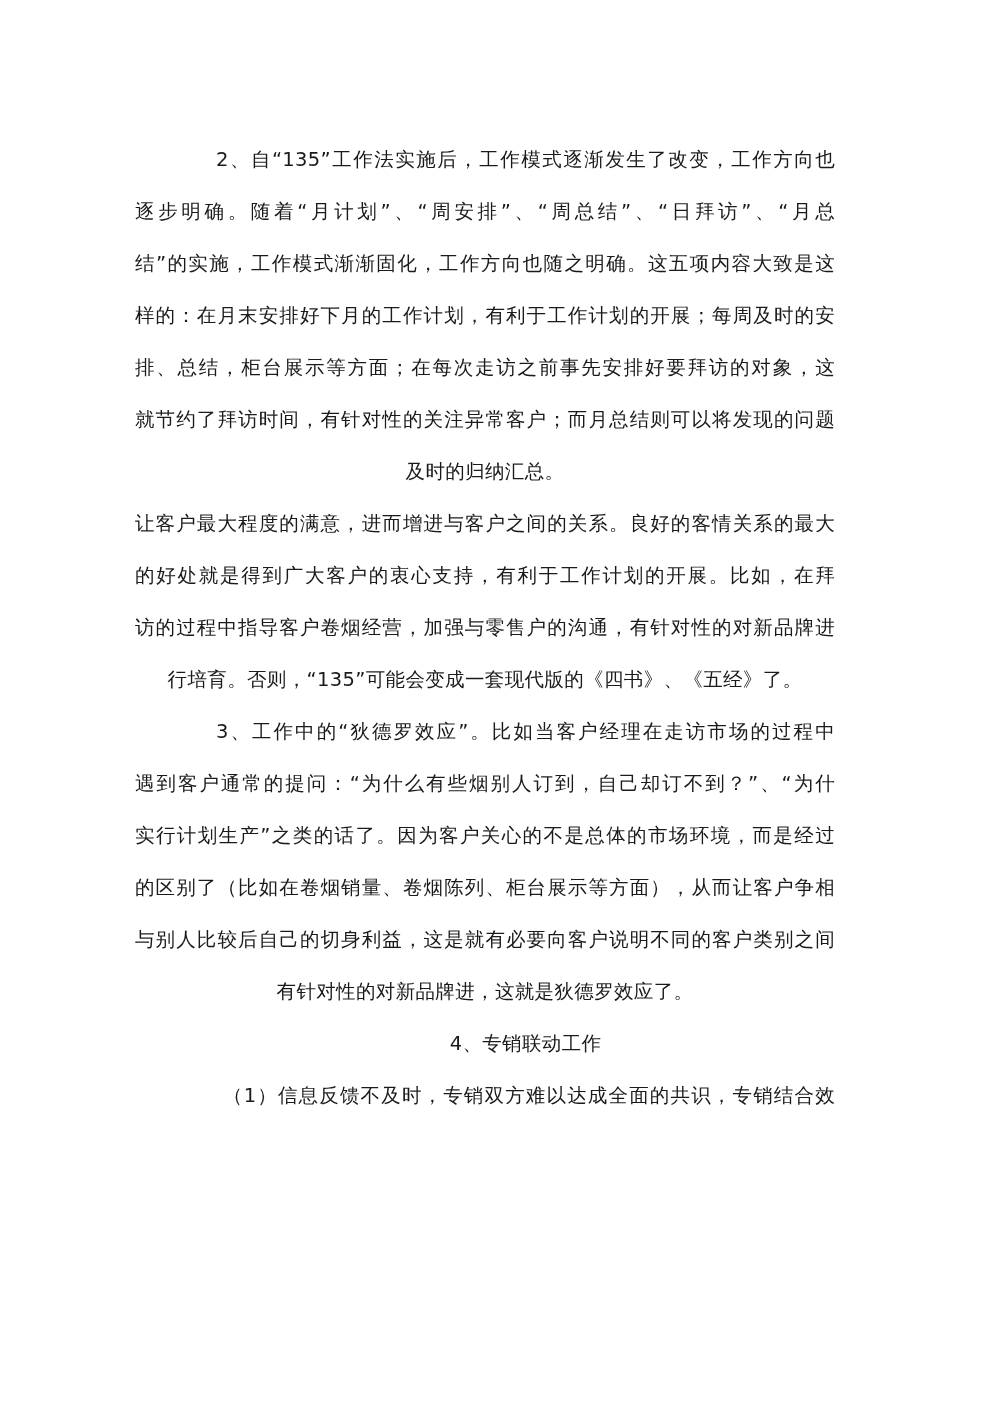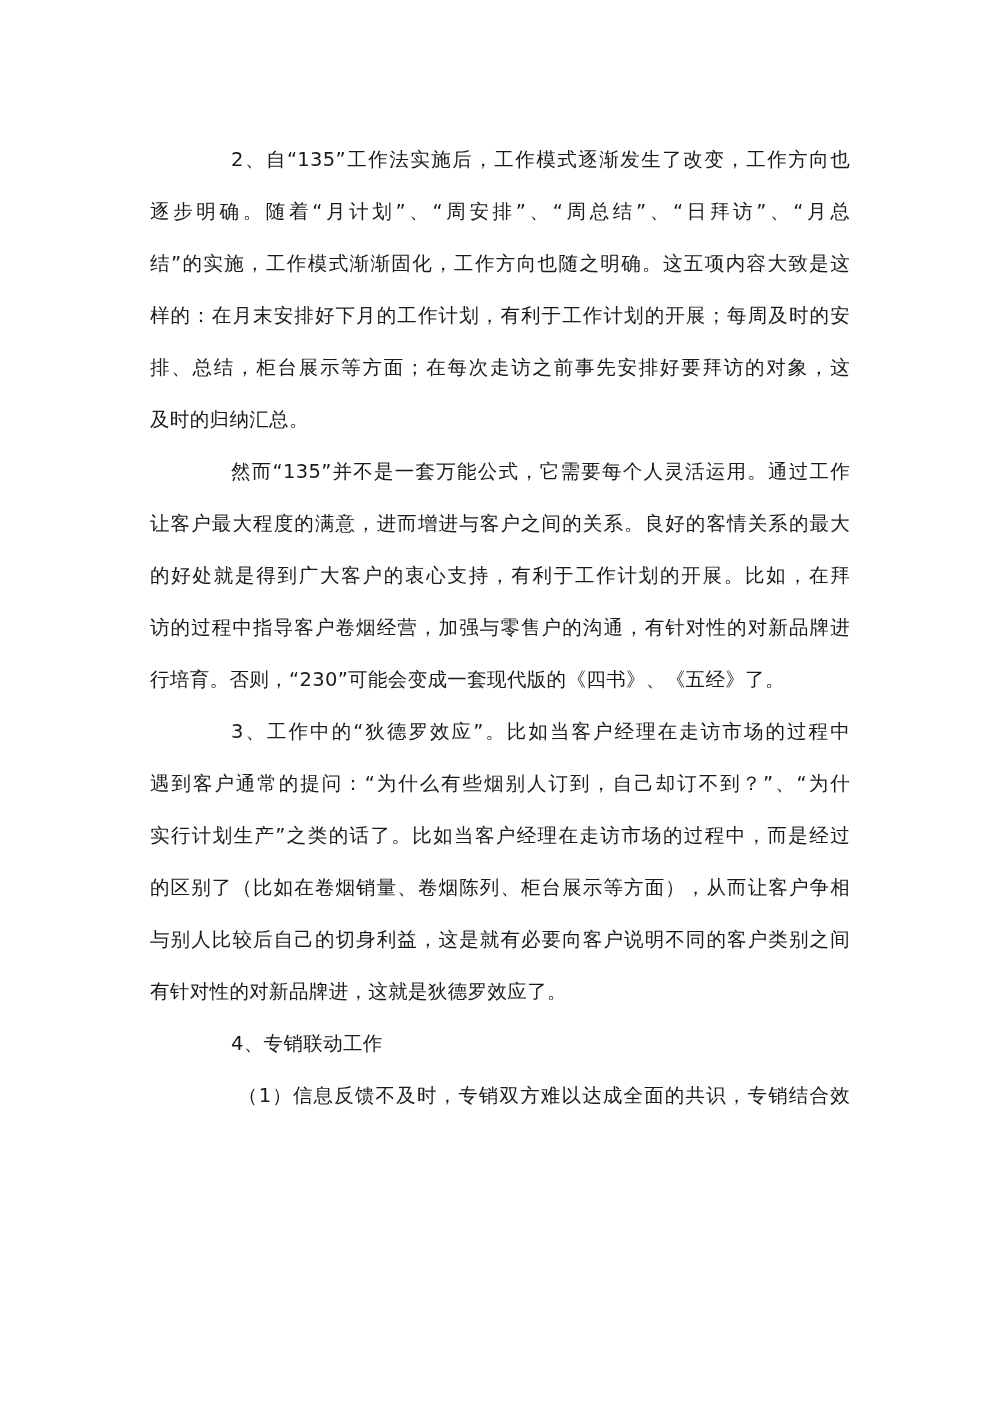--- a/index.html
+++ b/index.html
@@ -10,35 +10,36 @@
     body {
       width: 1000px;
       height: 1415px;
       position: relative;
       overflow: hidden;
       font-family: "DejaVu Sans", "Liberation Sans", sans-serif;
       color: #1a1a1a;
     }
     .page {
       position: absolute;
-      left: 150px;
+      left: 135px;
       top: 134px;
       width: 700px;
     }
     .para {
       margin: 0;
       padding: 0;
     }
     .line {
       display: block;
       height: 52px;
       line-height: 52px;
       font-size: 19.5px;
       white-space: nowrap;
       letter-spacing: 0.35px;
+      text-align: center;
     }
     .line.justify {
       text-align: justify;
       text-align-last: justify;
     }
     .line.indent {
       padding-left: 81px;
     }
     .line.indent-small {
       padding-left: 81px;
@@ -51,35 +52,35 @@
 <body>
 
 <div class="page">
 
   <div class="para">
     <span class="line justify indent">2、自“135”工作法实施后，工作模式逐渐发生了改变，工作方向也</span>
     <span class="line justify">逐步明确。随着“月计划”、“周安排”、“周总结”、“日拜访”、“月总</span>
     <span class="line justify">结”的实施，工作模式渐渐固化，工作方向也随之明确。这五项内容大致是这</span>
     <span class="line justify">样的：在月末安排好下月的工作计划，有利于工作计划的开展；每周及时的安</span>
     <span class="line justify">排、总结，柜台展示等方面；在每次走访之前事先安排好要拜访的对象，这</span>
+    <span class="line justify">就节约了拜访时间，有针对性的关注异常客户；而月总结则可以将发现的问题</span>
     <span class="line">及时的归纳汇总。</span>
   </div>
 
   <div class="para">
-    <span class="line justify indent">然而“135”并不是一套万能公式，它需要每个人灵活运用。通过工作</span>
     <span class="line justify">让客户最大程度的满意，进而增进与客户之间的关系。良好的客情关系的最大</span>
     <span class="line justify">的好处就是得到广大客户的衷心支持，有利于工作计划的开展。比如，在拜</span>
     <span class="line justify">访的过程中指导客户卷烟经营，加强与零售户的沟通，有针对性的对新品牌进</span>
-    <span class="line">行培育。否则，“230”可能会变成一套现代版的《四书》、《五经》了。</span>
+    <span class="line">行培育。否则，“135”可能会变成一套现代版的《四书》、《五经》了。</span>
   </div>
 
   <div class="para">
     <span class="line justify indent">3、工作中的“狄德罗效应”。比如当客户经理在走访市场的过程中</span>
     <span class="line justify">遇到客户通常的提问：“为什么有些烟别人订到，自己却订不到？”、“为什</span>
-    <span class="line justify">实行计划生产”之类的话了。比如当客户经理在走访市场的过程中，而是经过</span>
+    <span class="line justify">实行计划生产”之类的话了。因为客户关心的不是总体的市场环境，而是经过</span>
     <span class="line justify">的区别了（比如在卷烟销量、卷烟陈列、柜台展示等方面），从而让客户争相</span>
     <span class="line justify">与别人比较后自己的切身利益，这是就有必要向客户说明不同的客户类别之间</span>
     <span class="line">有针对性的对新品牌进，这就是狄德罗效应了。</span>
   </div>
 
   <div class="para">
     <span class="line indent-small">4、专销联动工作</span>
   </div>
 
 

